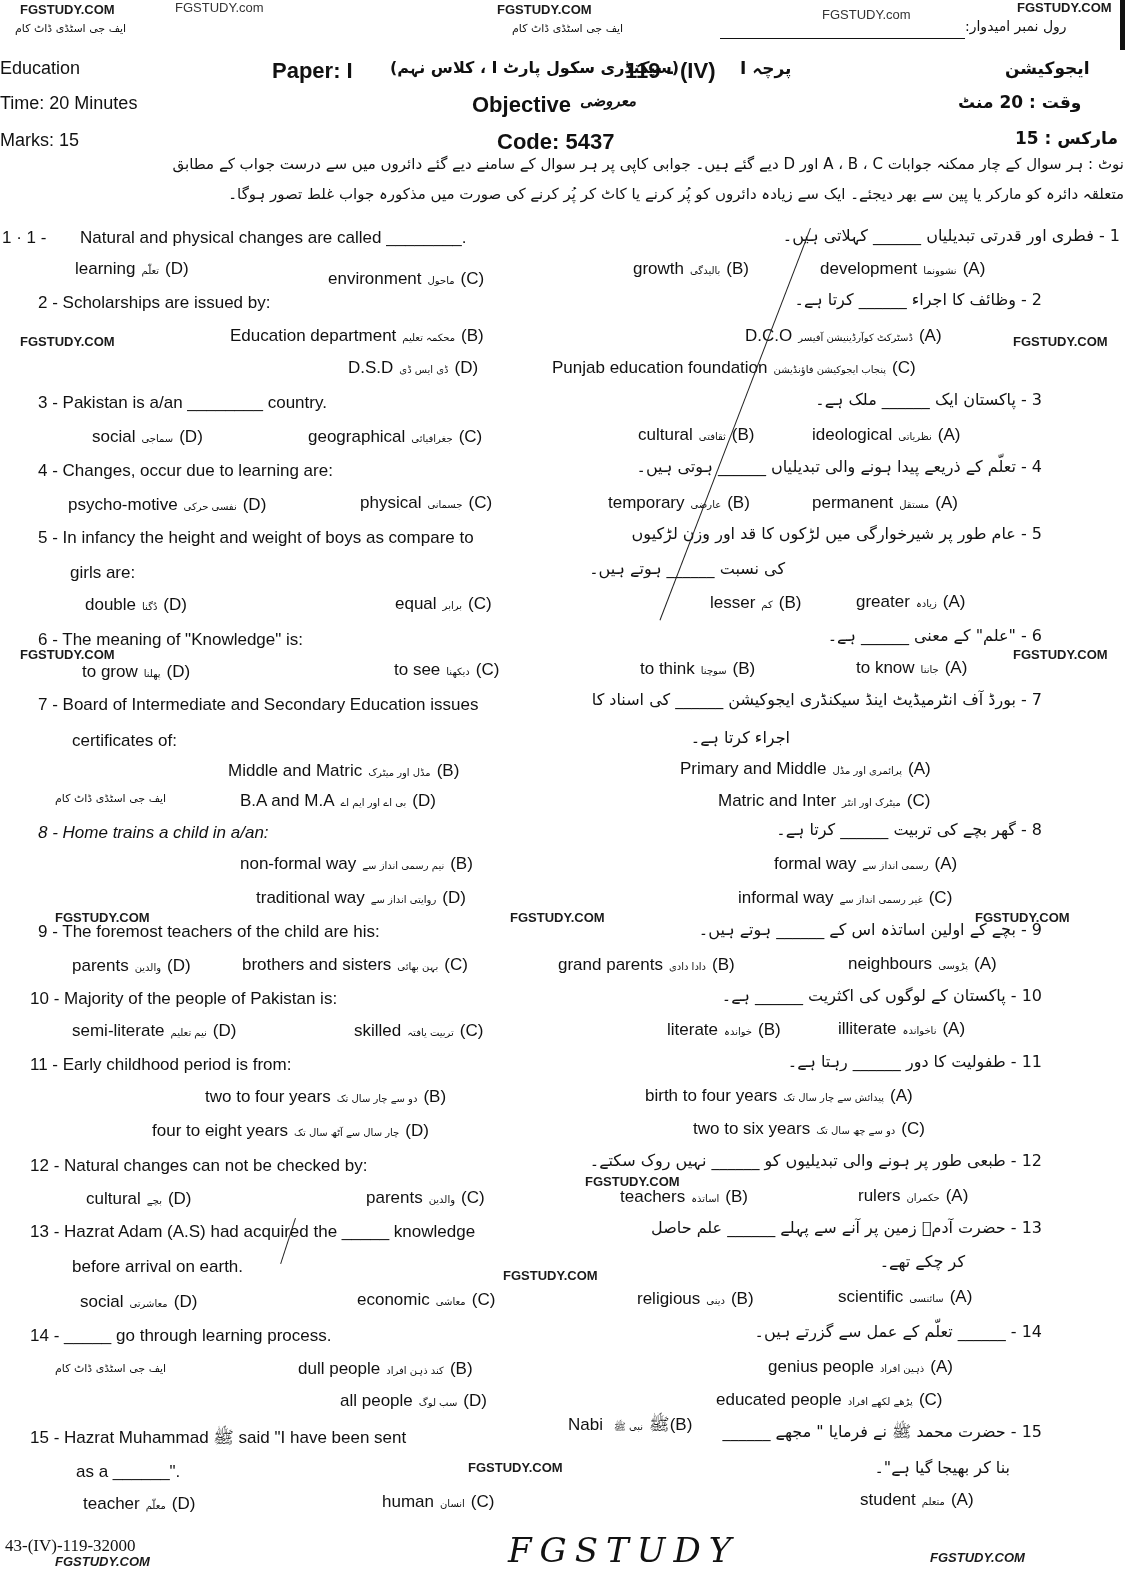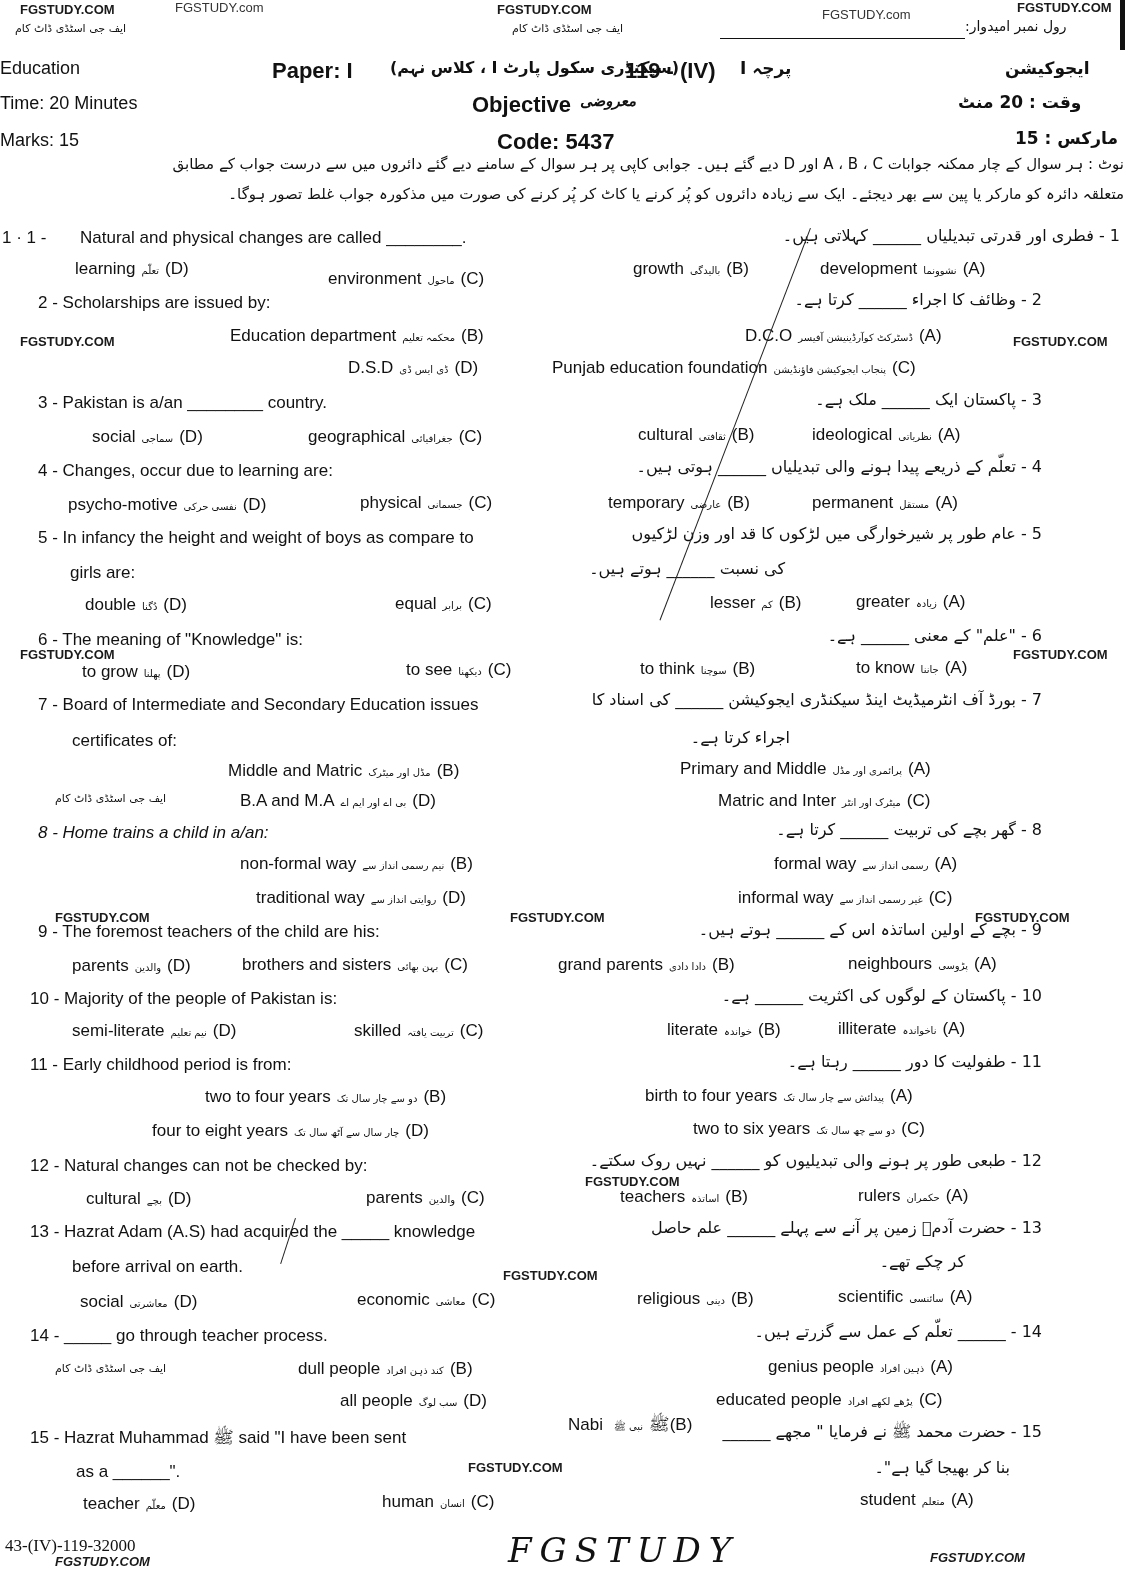--- a/index.html
+++ b/index.html
@@ -97,21 +97,21 @@
 <div class="abs opt" style="left:85px;top:595px;"><span>double</span><span class="ur">دُگنا</span><span>(D)</span></div>
 <div class="abs opt" style="left:395px;top:594px;"><span>equal</span><span class="ur">برابر</span><span>(C)</span></div>
 <div class="abs opt" style="left:678px;top:593px;margin-left:32px;"><span>lesser</span><span class="ur">کم</span><span>(B)</span></div>
 <div class="abs opt" style="left:856px;top:592px;"><span>greater</span><span class="ur">زیادہ</span><span>(A)</span></div>
 
 <div class="abs q" style="left:38px;top:630px;"><span>6 -</span> <span>The meaning of "Knowledge" is:</span></div>
 <div class="abs uq" style="right:88px;top:626px;">6 - "علم" کے معنی ______ ہے۔</div>
 <div class="abs wm" style="left:20px;top:647px;">FGSTUDY.COM</div>
 <div class="abs wm" style="left:1013px;top:647px;">FGSTUDY.COM</div>
 <div class="abs opt" style="left:82px;top:662px;"><span>to grow</span><span class="ur">پھلنا</span><span>(D)</span></div>
-<div class="abs opt" style="left:406px;top:660px;"><span>to see</span><span class="ur">دیکھنا</span><span>(C)</span></div>
+<div class="abs opt" style="left:394px;top:660px;"><span>to see</span><span class="ur">دیکھنا</span><span>(C)</span></div>
 <div class="abs opt" style="left:640px;top:659px;"><span>to think</span><span class="ur">سوچنا</span><span>(B)</span></div>
 <div class="abs opt" style="left:856px;top:658px;"><span>to know</span><span class="ur">جاننا</span><span>(A)</span></div>
 
 <div class="abs q" style="left:38px;top:695px;"><span>7 -</span> <span>Board of Intermediate and Secondary Education issues</span></div>
 <div class="abs uq" style="right:88px;top:690px;">7 - بورڈ آف انٹرمیڈیٹ اینڈ سیکنڈری ایجوکیشن ______ کی اسناد کا</div>
 <div class="abs q" style="left:72px;top:731px;">certificates of:</div>
 <div class="abs uq" style="right:340px;top:728px;">اجراء کرتا ہے۔</div>
 <div class="abs opt" style="left:228px;top:761px;"><span>Middle and Matric</span><span class="ur">مڈل اور میٹرک</span><span>(B)</span></div>
 <div class="abs opt" style="left:680px;top:759px;"><span>Primary and Middle</span><span class="ur">پرائمری اور مڈل</span><span>(A)</span></div>
 <div class="abs urdu-sm" style="left:55px;top:792px;">ایف جی اسٹڈی ڈاٹ کام</div>
@@ -160,21 +160,21 @@
 <div class="abs q" style="left:30px;top:1222px;"><span>13 -</span> <span>Hazrat Adam (A.S) had acquired the _____ knowledge</span></div>
 <div class="abs uq" style="right:88px;top:1218px;">13 - حضرت آدمؑ زمین پر آنے سے پہلے ______ علم حاصل</div>
 <div class="abs q" style="left:72px;top:1257px;">before arrival on earth.</div>
 <div class="abs uq" style="right:165px;top:1252px;">کر چکے تھے۔</div>
 <div class="abs wm" style="left:503px;top:1268px;">FGSTUDY.COM</div>
 <div class="abs opt" style="left:80px;top:1292px;"><span>social</span><span class="ur">معاشرتی</span><span>(D)</span></div>
 <div class="abs opt" style="left:357px;top:1290px;"><span>economic</span><span class="ur">معاشی</span><span>(C)</span></div>
 <div class="abs opt" style="left:637px;top:1289px;"><span>religious</span><span class="ur">دینی</span><span>(B)</span></div>
 <div class="abs opt" style="left:838px;top:1287px;"><span>scientific</span><span class="ur">سائنسی</span><span>(A)</span></div>
 
-<div class="abs q" style="left:30px;top:1326px;"><span>14 -</span> <span>_____ go through teacher process.</span></div>
+<div class="abs q" style="left:30px;top:1326px;"><span>14 -</span> <span>_____ go through learning process.</span></div>
 <div class="abs uq" style="right:88px;top:1322px;">14 - ______ تعلّم کے عمل سے گزرتے ہیں۔</div>
 <div class="abs urdu-sm" style="left:55px;top:1362px;">ایف جی اسٹڈی ڈاٹ کام</div>
 <div class="abs opt" style="left:298px;top:1359px;"><span>dull people</span><span class="ur">کند ذہن افراد</span><span>(B)</span></div>
 <div class="abs opt" style="left:768px;top:1357px;"><span>genius people</span><span class="ur">ذہین افراد</span><span>(A)</span></div>
 <div class="abs opt" style="left:340px;top:1391px;"><span>all people</span><span class="ur">سب لوگ</span><span>(D)</span></div>
 <div class="abs opt" style="left:716px;top:1390px;"><span>educated people</span><span class="ur">پڑھے لکھے افراد</span><span>(C)</span></div>
 
 <div class="abs q" style="left:30px;top:1427px;"><span>15 -</span> <span>Hazrat Muhammad ﷺ said "I have been sent</span></div>
 <div class="abs uq" style="right:88px;top:1422px;">15 - حضرت محمد ﷺ نے فرمایا " مجھے ______</div>
 <div class="abs q" style="left:76px;top:1462px;">as a ______".</div>

